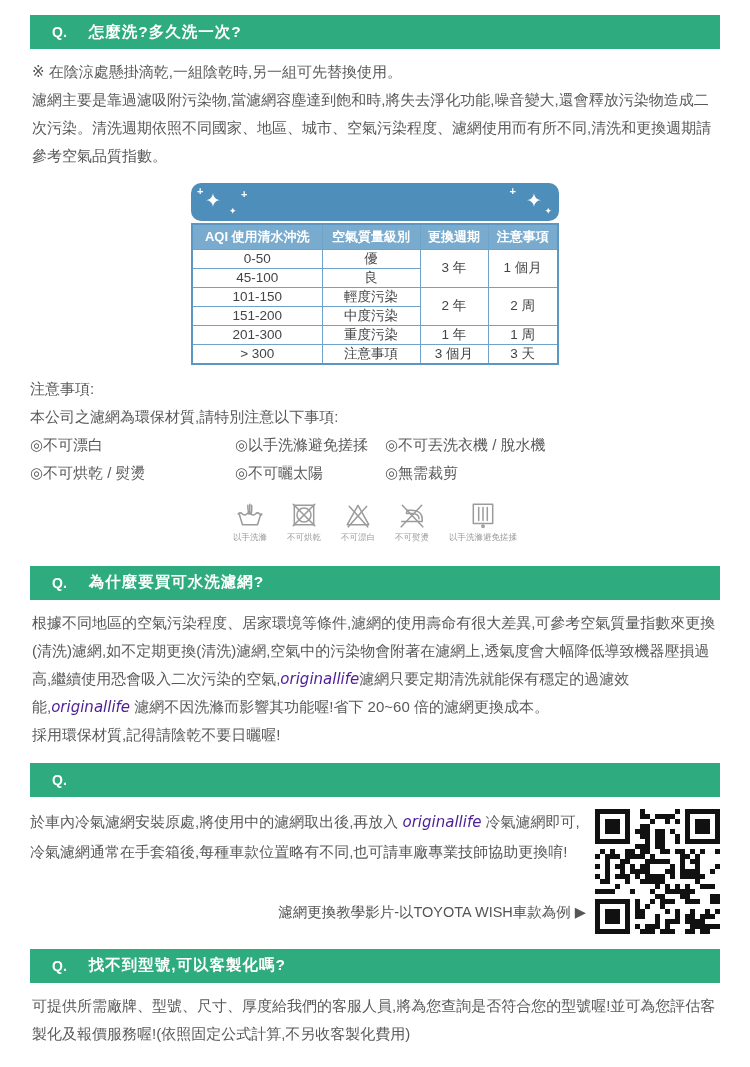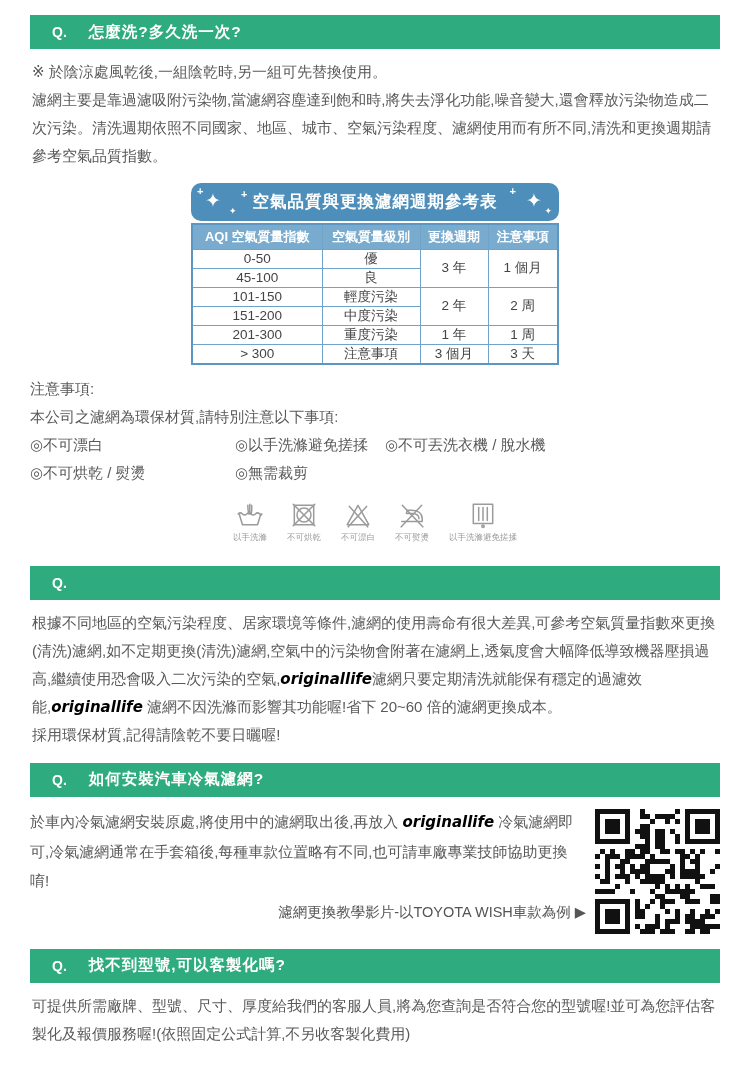--- a/index.html
+++ b/index.html
@@ -43,21 +43,21 @@
   .notes{font-size:15px;line-height:28px;margin-top:8px;}
   .note-grid{display:grid;grid-template-columns:205px 150px 1fr;}
 
   
   .care-row{display:flex;justify-content:center;align-items:flex-end;gap:20px;margin:14px 0 2px;}
   .care{display:flex;flex-direction:column;align-items:center;}
   .care svg{width:28px;height:28px;stroke:var(--icon-gray);fill:none;
             stroke-width:1.4;stroke-linecap:round;stroke-linejoin:round;}
   .care .lbl{font-size:8.5px;color:var(--icon-gray);margin-top:3px;white-space:nowrap;}
 
-  .brand{font-weight:bold;font-style:italic;color:#000000;
+  .brand{font-weight:normal;font-style:italic;color:#4c1d95;
          font-family:"DejaVu Sans","Liberation Sans",sans-serif;}
 
   
   .q3-row{position:relative;margin-top:10px;min-height:134px;}
   .q3-text{width:552px;font-size:15px;line-height:29px;color:var(--txt);margin:0;}
   .qr-box{position:absolute;right:0;top:2px;width:125px;height:125px;background:#fff;}
   .qr-box i{position:absolute;background:#111;}
   .qr-caption{position:absolute;right:134px;top:96px;font-size:14.5px;color:#555;white-space:nowrap;}
 
   .mt8{margin-top:8px;}  .mt14{margin-top:14px;}  .mt22{margin-top:22px;}
@@ -65,45 +65,44 @@
 </head>
 <body>
 
 <div class="page">
 
   <div class="qh">
     <span class="ql">Q.</span>
     <span class="qt">怎麼洗?多久洗一次?</span>
   </div>
   <div class="sec-body">
-    <p><span>※ 於陰涼處風乾後,一組陰乾時,另一組可先替換使用。</span></p>
+    <p><span>※ 在陰涼處懸掛滴乾,一組陰乾時,另一組可先替換使用。</span></p>
     <p><span>濾網主要是靠過濾吸附污染物,當濾網容塵達到飽和時,將失去淨化功能,噪音變大,還會釋放污染物造成二次污染。清洗週期依照不同國家、地區、城市、空氣污染程度、濾網使用而有所不同,清洗和更換週期請參考空氣品質指數。</span></p>
   </div>
 
   <div class="aqi-wrap">
     <div class="aqi-title">
       <span class="sp sp-big" style="left:14px;top:8px">✦</span>
       <span class="sp sp-sm" style="left:38px;top:24px">✦</span>
       <span class="sp sp-plus" style="left:6px;top:3px">+</span>
       <span class="sp sp-plus" style="left:50px;top:6px">+</span>
-      <span>空氣品質與更換濾網週期參考表</span>
       <span class="sp sp-big" style="right:16px;top:8px">✦</span>
       <span class="sp sp-sm" style="right:6px;top:24px">✦</span>
       <span class="sp sp-plus" style="right:42px;top:3px">+</span>
     </div>
     <table class="aqi-table">
       <colgroup>
           <col style="width:130px">
           <col style="width:98px">
           <col style="width:68px">
           <col>
         </colgroup>
       <tbody>
           <tr>
-        <th>AQI 空氣質量指數</th>
+        <th>AQI 使用清水沖洗</th>
         <th>空氣質量級別</th>
         <th>更換週期</th>
         <th>注意事項</th>
       </tr>
       <tr>
         <td>0-50</td>
         <td>優</td>
         <td rowspan="2">3 年</td>
         <td rowspan="2">1 個月</td>
       </tr>
@@ -138,20 +137,21 @@
   </div>
 
   <div class="notes">
     <div>注意事項:</div>
     <div>本公司之濾網為環保材質,請特別注意以下事項:</div>
     <div class="note-grid">
       <span>◎不可漂白</span>
       <span>◎以手洗滌避免搓揉</span>
       <span>◎不可丟洗衣機 / 脫水機</span>
       <span>◎不可烘乾 / 熨燙</span>
+      <span>◎不可曬太陽</span>
       <span>◎無需裁剪</span>
     </div>
   </div>
 
   <div class="care-row">
     <div class="care">
       <svg viewBox="0 0 26 26">
         <path d="M3 12 L6 22 H20 L23 12"></path>
         <path d="M2 12 q2 -2 4 0 t4 0 t4 0 t4 0 t4 0 t2 0"></path>
         <path d="M11 4 q0 5 1 8 M14.5 4 q0.5 5 -0.5 8 M12.8 3 v9"></path>
@@ -185,31 +185,31 @@
         <rect x="4" y="3" width="18" height="18"></rect>
         <path d="M9 6 V18 M13 6 V18 M17 6 V18"></path>
         <circle cx="13" cy="23.5" r="1.1"></circle>
       </svg>
       <span class="lbl">以手洗滌避免搓揉</span>
     </div>
   </div>
 
   <div class="qh mt22">
     <span class="ql">Q.</span>
+    <span class="qt">為什麼要買可水洗濾網?</span>
   </div>
   <div class="sec-body">
     <p>
       <span>根據不同地區的空氣污染程度、居家環境等條件,濾網的使用壽命有很大差異,可參考空氣質量指數來更換(清洗)濾網,如不定期更換(清洗)濾網,空氣中的污染物會附著在濾網上,透氣度會大幅降低導致機器壓損過高,繼續使用恐會吸入二次污染的空氣,</span><span class="brand">originallife</span><span>濾網只要定期清洗就能保有穩定的過濾效能,</span><span class="brand">originallife</span><span> 濾網不因洗滌而影響其功能喔!省下 20~60 倍的濾網更換成本。</span><br>
       <span>採用環保材質,記得請陰乾不要日曬喔!</span>
     </p>
   </div>
 
   <div class="qh mt14">
     <span class="ql">Q.</span>
-    <span class="qt">如何安裝汽車冷氣濾網?</span>
   </div>
   <div class="q3-row">
     <p class="q3-text">
       <span>於車內冷氣濾網安裝原處,將使用中的濾網取出後,再放入 </span><span class="brand">originallife</span><span> 冷氣濾網即可,冷氣濾網通常在手套箱後,每種車款位置略有不同,也可請車廠專業技師協助更換唷!</span>
     </p>
     <div class="qr-box">
         <i style="left:0px;top:0px;width:5px;height:5px"></i>
         <i style="left:5px;top:0px;width:5px;height:5px"></i>
         <i style="left:10px;top:0px;width:5px;height:5px"></i>
         <i style="left:15px;top:0px;width:5px;height:5px"></i>

